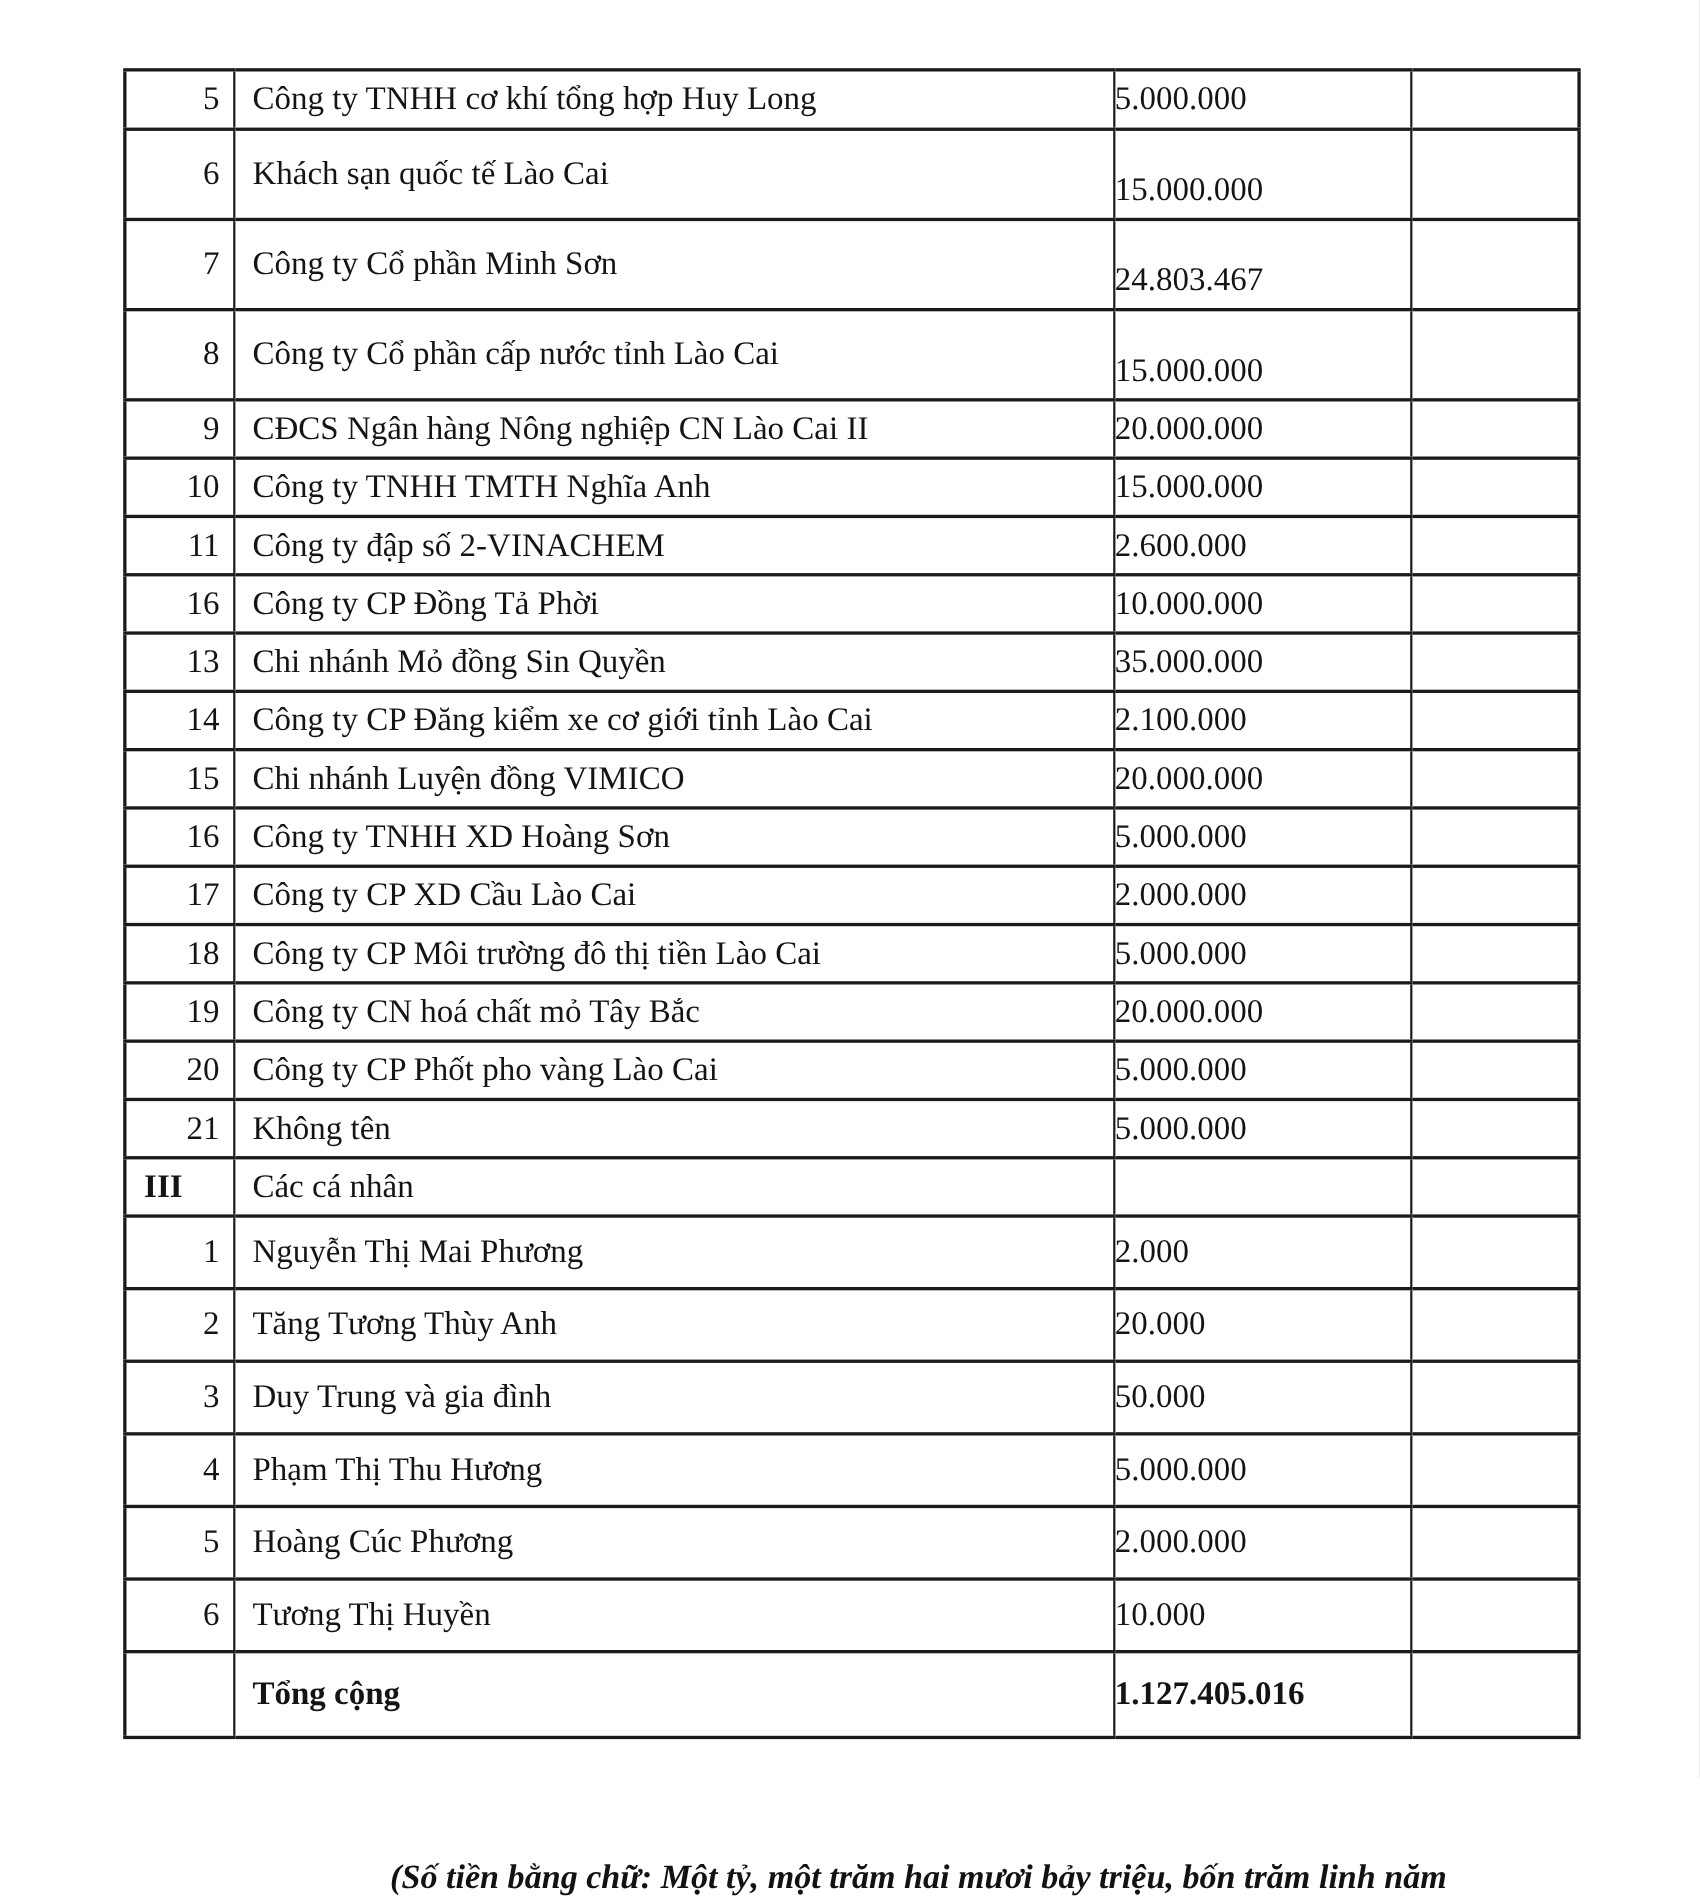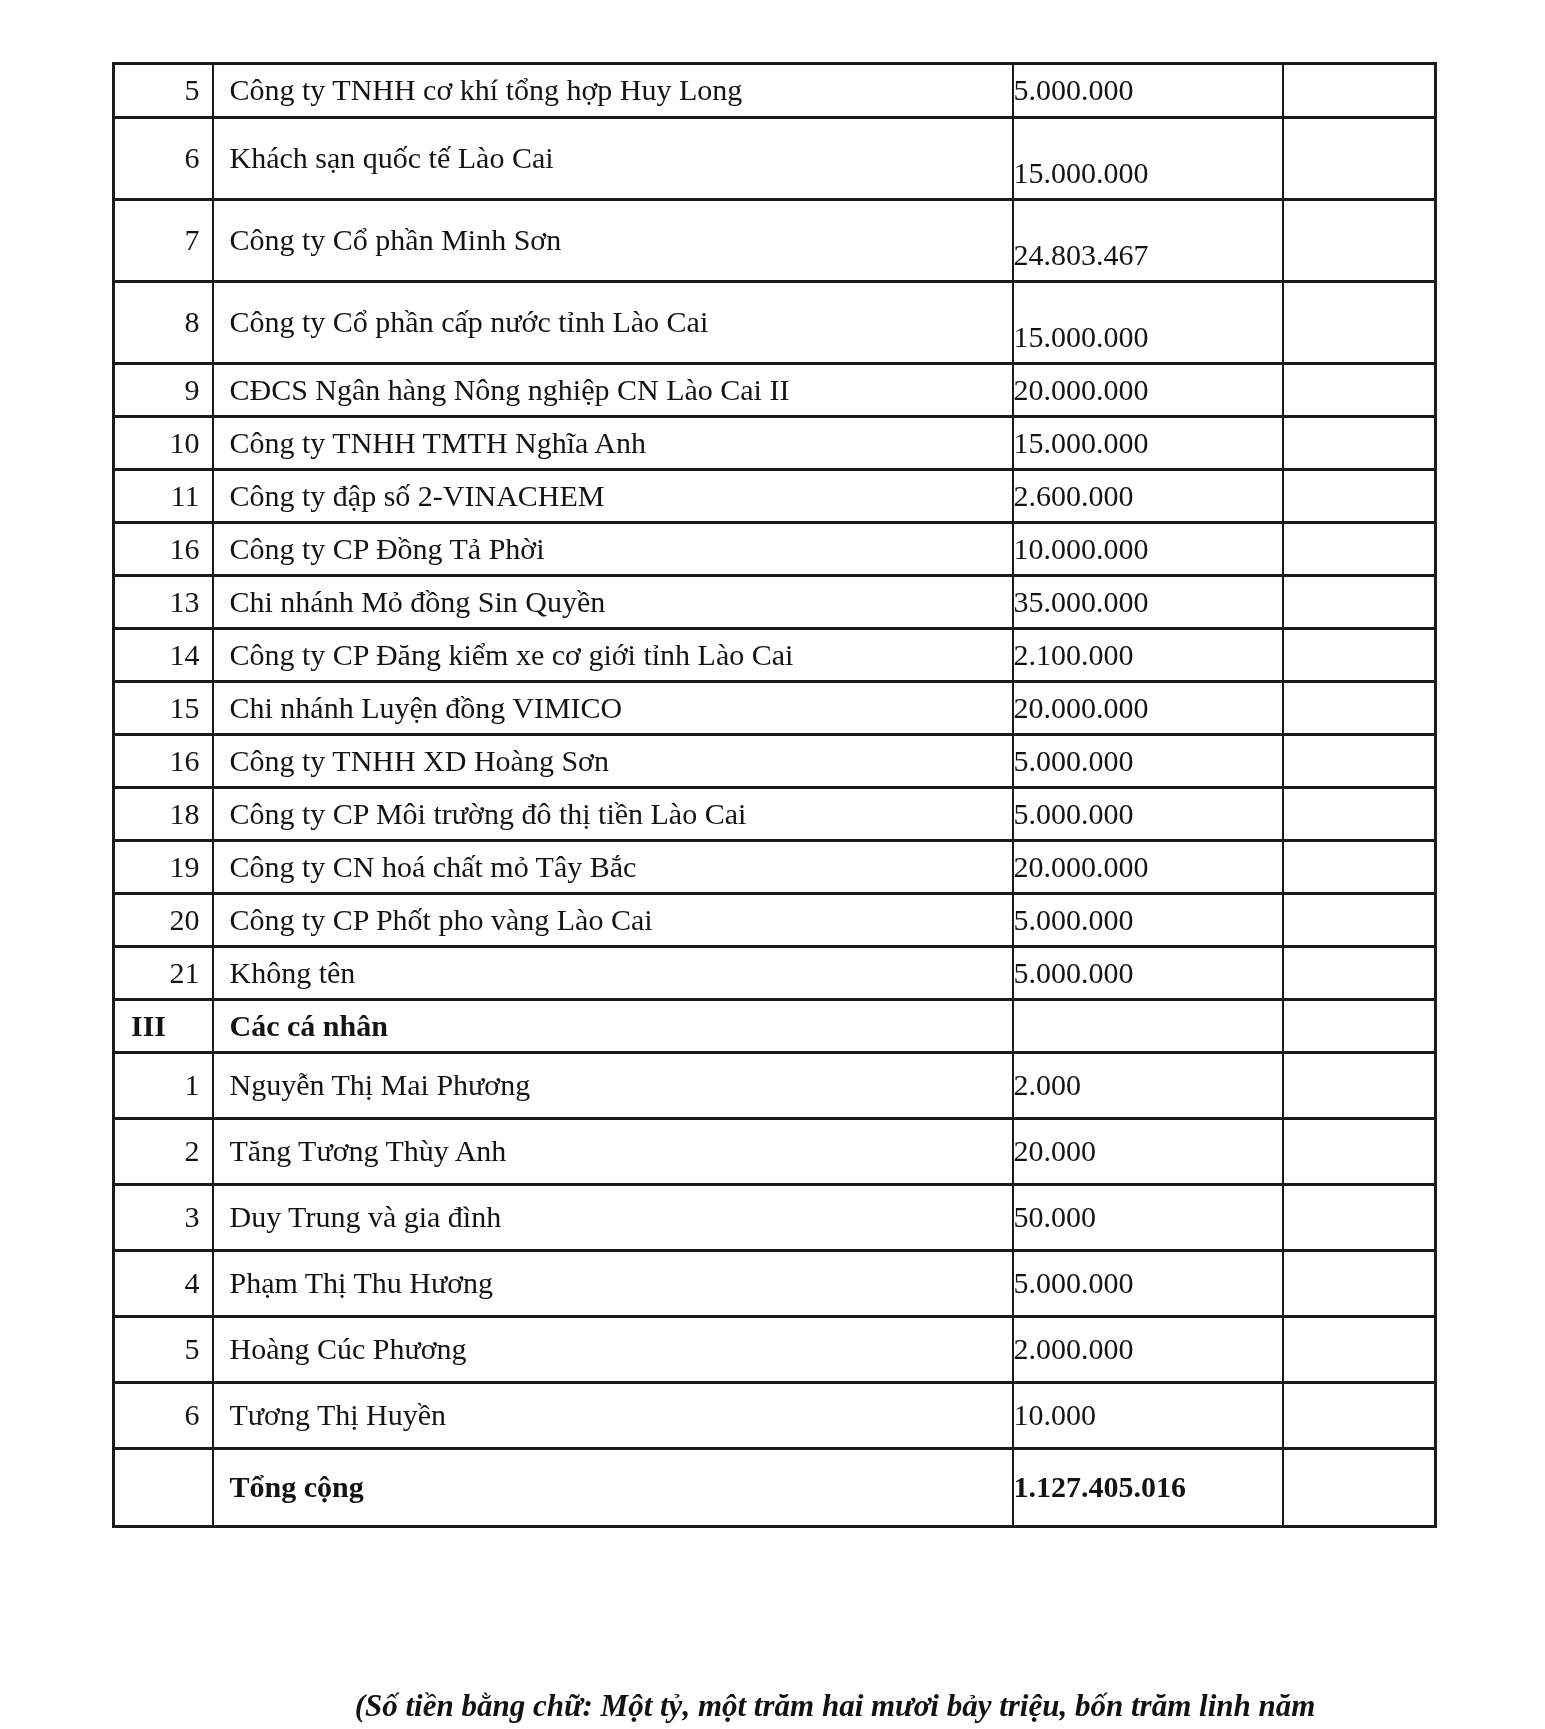--- a/index.html
+++ b/index.html
@@ -39,21 +39,21 @@
   .cell-extra  { }
 
   tr.first   { height: 54px; }
   tr.tall    { height: 82px; }
   tr.short   { height: 53px; }
   tr.person  { height: 66px; }
   tr.total-row { height: 78px; }
 
   tr.tall .cell-amount { vertical-align: bottom; padding-bottom: 8px; }
   tr.section .cell-no   { text-align: left; padding-left: 16px; font-weight: bold; }
-  tr.section .cell-name { font-weight: bold; border-radius: 16px; }
+  tr.section .cell-name { font-weight: normal; border-radius: 16px; }
   tr.total-row .cell-name   { font-weight: bold; }
   tr.total-row .cell-amount { font-weight: bold; }
 
   .amount-words {
     position: absolute;
     left: 190px;
     top: 1682px;
     width: 1290px;
     text-align: center;
     font-weight: bold;
@@ -142,20 +142,26 @@
       <td class="cell-amount">20.000.000</td>
       <td class="cell-extra"></td>
     </tr>
         <tr class="short">
       <td class="cell-no">16</td>
       <td class="cell-name">Công ty TNHH XD Hoàng Sơn</td>
       <td class="cell-amount">5.000.000</td>
       <td class="cell-extra"></td>
     </tr>
         <tr class="short">
+      <td class="cell-no">17</td>
+      <td class="cell-name">Công ty CP XD Cầu Lào Cai</td>
+      <td class="cell-amount">2.000.000</td>
+      <td class="cell-extra"></td>
+    </tr>
+        <tr class="short">
       <td class="cell-no">18</td>
       <td class="cell-name">Công ty CP Môi trường đô thị tiền Lào Cai</td>
       <td class="cell-amount">5.000.000</td>
       <td class="cell-extra"></td>
     </tr>
         <tr class="short">
       <td class="cell-no">19</td>
       <td class="cell-name">Công ty CN hoá chất mỏ Tây Bắc</td>
       <td class="cell-amount">20.000.000</td>
       <td class="cell-extra"></td>

